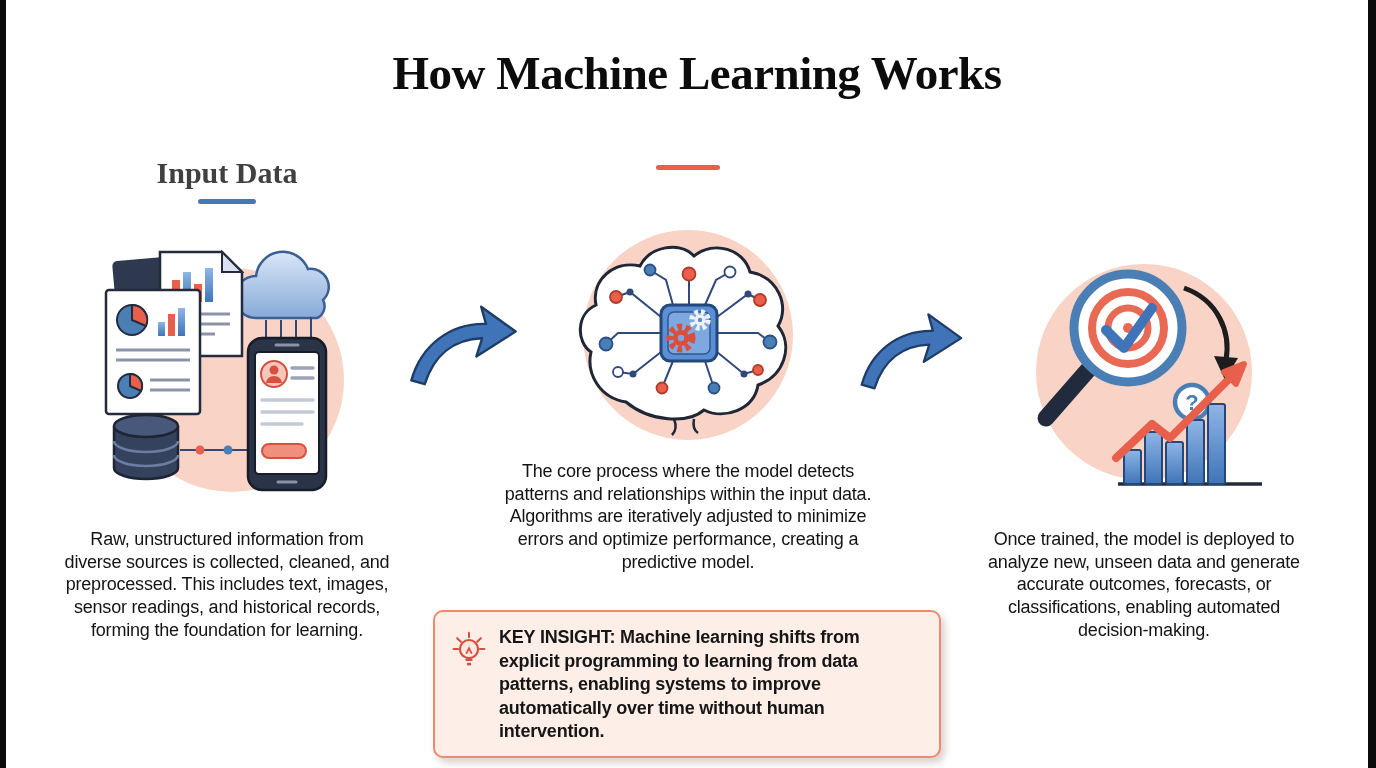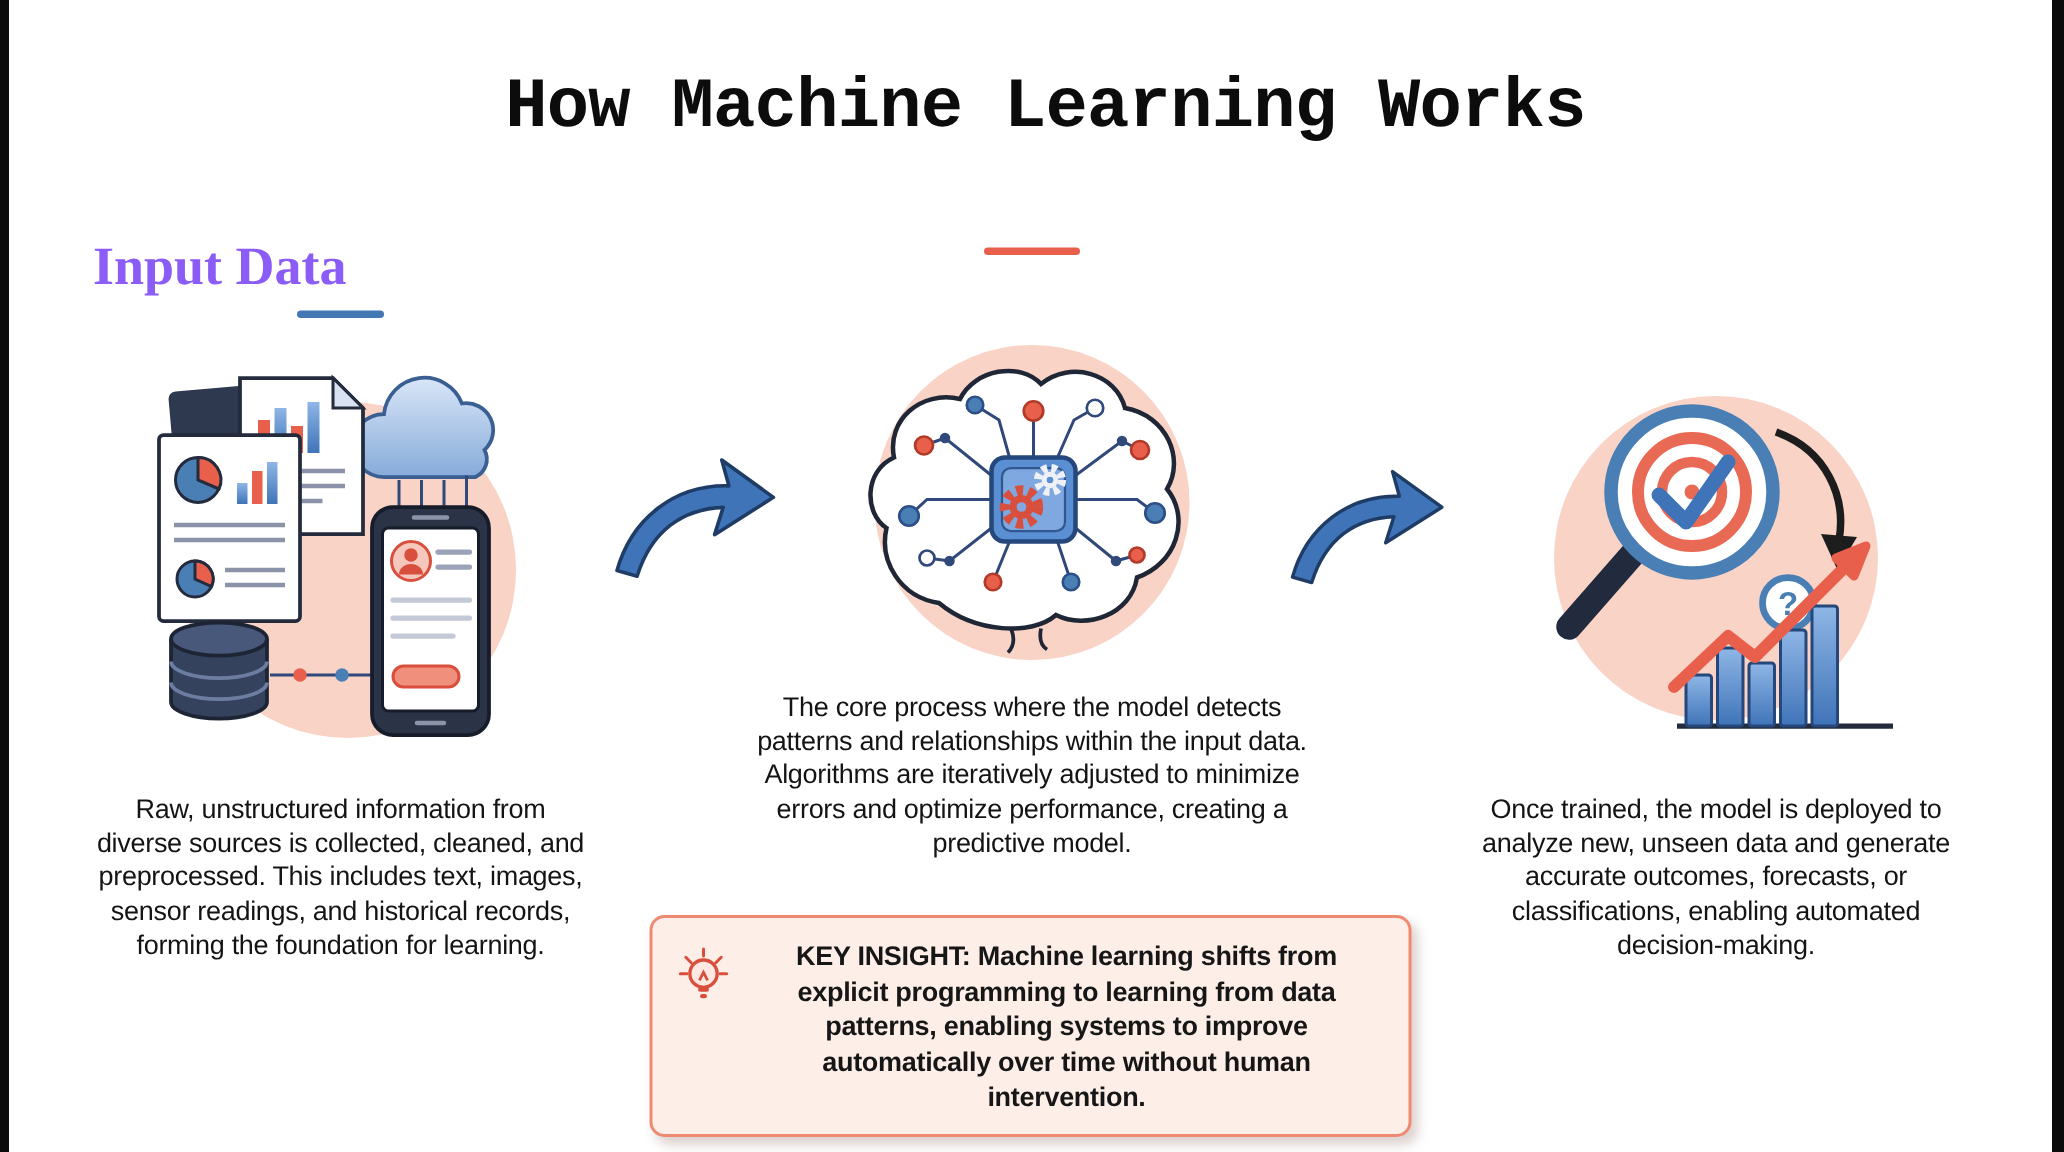--- a/index.html
+++ b/index.html
@@ -6,27 +6,27 @@
   body { background:#e8e8e8; font-family:"Liberation Sans", sans-serif; }
   .canvas {
     position:relative; width:1376px; height:768px; margin:0 auto;
     background:#ffffff; overflow:hidden;
   }
   .edge { position:absolute; top:0; height:100%; background:#0b0b0b; }
   .edge-left { left:0; width:6px; }
   .edge-right { right:0; width:8px; }
   .title {
     position:absolute; top:46px; left:0; right:14px; text-align:center;
-    font-family:Liberation Mono, monospace; font-weight:700; font-size:47px;
+    font-family:Liberation Serif, serif; font-weight:700; font-size:47px;
     color:#0c0c0c; letter-spacing:-0.5px;padding-left:32px;
   }
   .col-head {
-    position:absolute; top:156px; 
-    font-family:"Liberation Serif", serif; font-weight:700; font-size:36px;
-    color:#8b5cf6;
+    position:absolute; top:156px; text-align:center;
+    font-family:"Liberation Serif", serif; font-weight:700; font-size:30px;
+    color:#404040;
   }
   .col-head .underline {
     height:4.5px; border-radius:2.5px; margin:9px auto 0;
   }
   .u-blue { background:#4478b4; width:58px; }
   .u-salmon { background:#e8604c; width:64px; }
   .head-1 { left:62px;  width:330px; }
   .head-2 { left:498px; width:380px; }
   .head-3 { left:984px; width:320px; }
   .illu { position:absolute; }
@@ -45,21 +45,21 @@
   .desc-3 { left:984px; top:528px; width:320px; }
   .insight {
     position:absolute; left:433px; top:610px; width:508px; min-height:116px;
     background:#fdeee7; border:2.5px solid #ef8a72; border-radius:10px;
     box-shadow:4px 5px 7px rgba(130,95,85,0.28);
     display:flex; align-items:flex-start; gap:10px;
     padding:14px 16px 12px 14px;
   }
   .insight-text {
     color:#161616; font-size:18px; line-height:1.31; font-weight:700;
-    letter-spacing:-0.2px; text-align:center; flex:1;
+    letter-spacing:-0.2px; text-align:left; flex:1;
   }
   .bulb-wrap { flex:0 0 auto; padding-top:4px; }
 </style>
 </head>
 <body>
 
 <div class="canvas">
 
   <div class="edge edge-left"></div>
   <div class="edge edge-right"></div>

